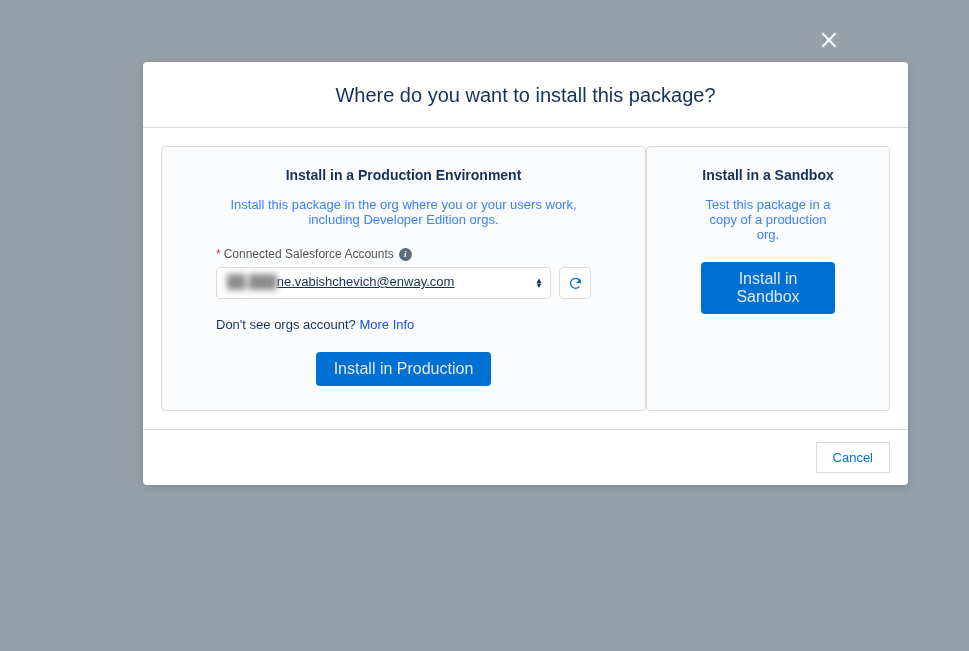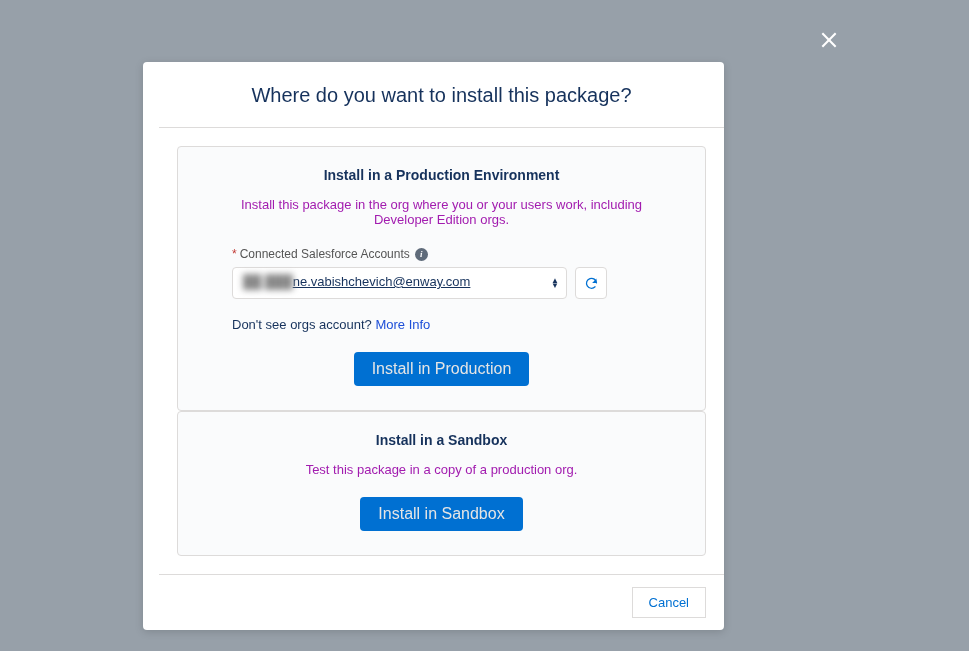--- a/index.html
+++ b/index.html
@@ -20,60 +20,59 @@
       cursor: pointer;
       display: flex;
       align-items: center;
       justify-content: center;
     }
     .close-btn svg { width: 20px; height: 20px; stroke: #fff; stroke-width: 2.5; }
     .modal {
       position: absolute;
       left: 143px;
       top: 62px;
-      width: 581px;
+      width: 765px;
       background: #fff;
       border-radius: 4px;
       box-shadow: 0 2px 8px rgba(0,0,0,0.15);
       display: flex;
       flex-direction: column;
-      padding-left: 16px;
     }
     .modal-header {
       padding: 22px 20px 20px 20px;
       text-align: center;
       border-bottom: 1px solid #dddbda;
     }
     .modal-title {
       font-size: 20px;
       font-weight: 400;
       color: #16325c;
     }
     .modal-body {
       padding: 18px 18px 18px 18px;
       display: flex;
-      flex-direction: column;
+      flex-direction: row;
     }
     .section {
       border: 1px solid #dddbda;
       border-radius: 4px;
       padding: 20px 54px 24px 54px;
       background: #fafbfc;
     }
     .section-title {
       text-align: center;
       font-size: 14px;
       font-weight: 700;
       color: #16325c;
       margin-bottom: 14px;
     }
     .section-desc {
       text-align: center;
       font-size: 13px;
-      color: #a21caf;
+      color: #3b82f6;
       margin-bottom: 20px;
     }
     .field-label {
       font-size: 12px;
       color: #555;
       margin-bottom: 6px;
       display: flex;
       align-items: center;
       gap: 3px;
     }

